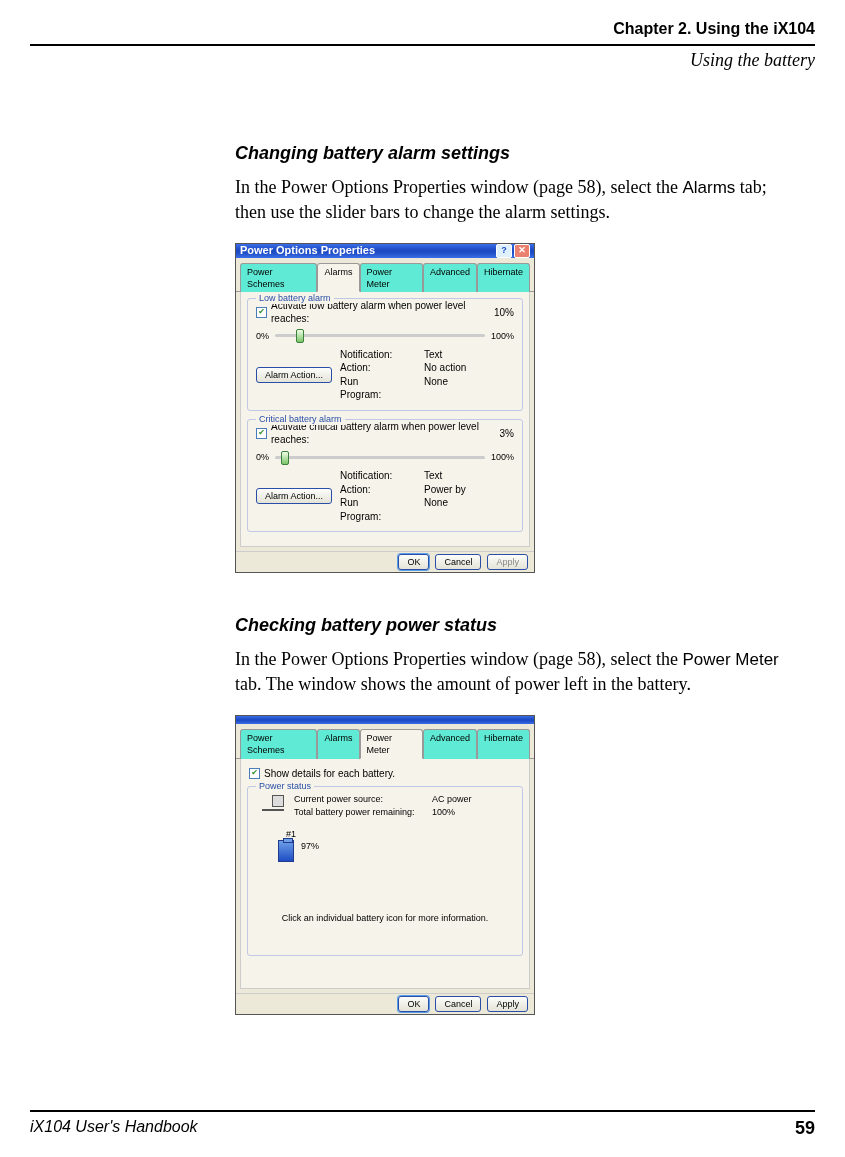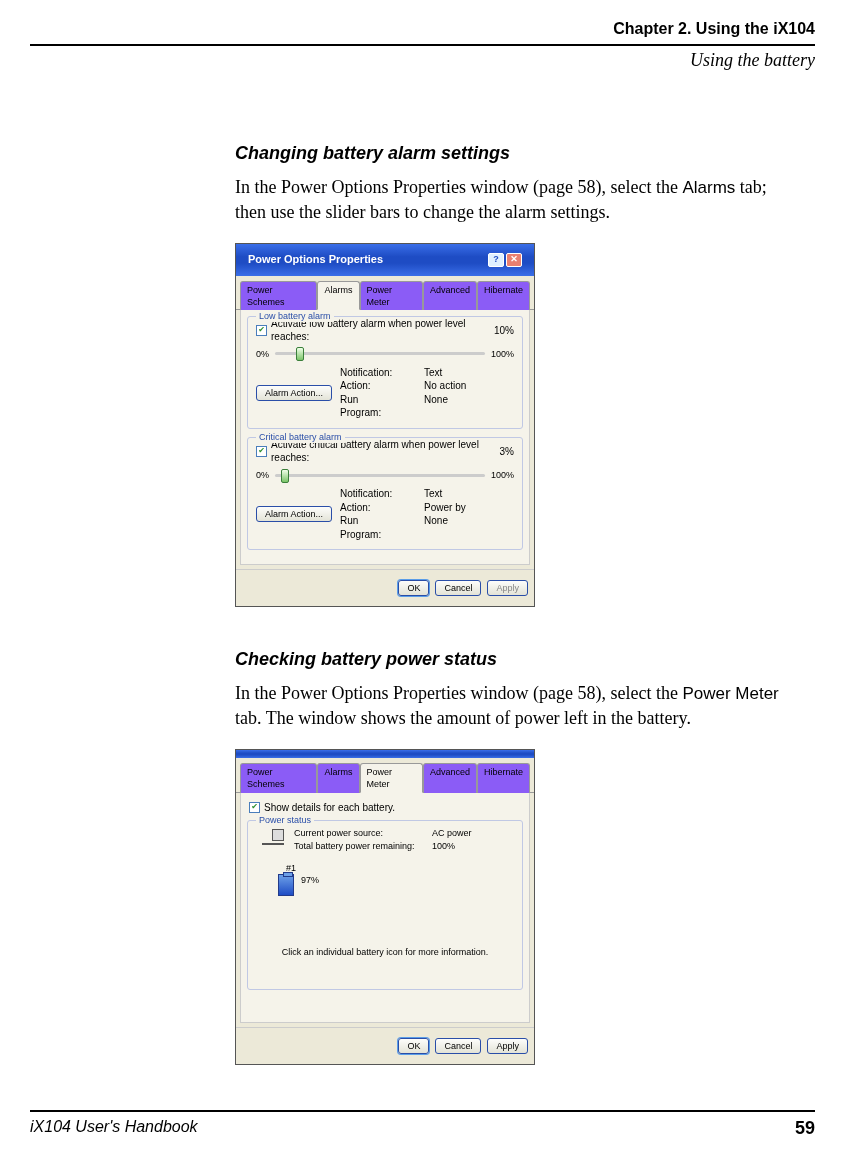--- a/index.html
+++ b/index.html
@@ -42,24 +42,24 @@
     font-family: Tahoma, Arial, sans-serif;
     font-size: 10px;
     color: #000;
     background: #ece9d8;
     margin-bottom: 40px;
   }
   .titlebar {
     background: linear-gradient(#3a6ee8, #1e4cc4 40%, #1e4cc4 60%, #3a6ee8);
     color: #fff;
     font-weight: bold;
-    height: 32px;
+    height: 14px;
     display: flex;
     align-items: center;
-    padding: 0 12px;
+    padding: 0 4px;
     font-size: 11px;
     justify-content: space-between;
   }
   .titlebar-right { display: flex; gap: 2px; }
   .titlebar-btn {
     width: 16px; height: 14px;
     background: #dff0ff;
     border: 1px solid #fff;
     border-radius: 2px;
     display: flex; align-items: center; justify-content: center;
@@ -72,21 +72,21 @@
     padding: 4px 4px 0 4px;
     border-bottom: 1px solid #999;
     background: #ece9d8;
   }
   .tab {
     border: 1px solid #999;
     border-bottom: none;
     border-radius: 3px 3px 0 0;
     padding: 2px 6px;
     font-size: 9px;
-    background: #8b5cf6;
+    background: #5eead4;
     position: relative;
     top: 1px;
   }
   .tab.active { background: #f5f3ea; border-bottom: 1px solid #f5f3ea; font-weight: normal; z-index: 2; }
   .panel {
     background: #f5f3ea;
     margin: 0 4px 4px 4px;
     border: 1px solid #ccc;
     border-top: none;
     padding: 6px;
@@ -128,21 +128,21 @@
     border-radius: 3px;
     padding: 2px 8px;
     background: linear-gradient(#fdfdfb, #e3e3d7);
     font-size: 9px;
   }
   .kv { display: grid; grid-template-columns: 60px 60px; column-gap: 24px; font-size: 10px; }
   .button-bar {
     display: flex;
     justify-content: flex-end;
     gap: 6px;
-    padding: 10px 6px;
+    padding: 2px 6px;
     background: #ece9d8;
     border-top: 1px solid #ccc;
   }
   .xp-btn.disabled { color: #888; }
   .xp-btn.default { box-shadow: 0 0 0 1px #5a9de8; }
 
   
   .info-row { display: flex; gap: 10px; align-items: flex-start; margin: 6px 4px 10px 6px; }
   .plug-icon {
     width: 22px; height: 18px; border-bottom: 2px solid #555;

